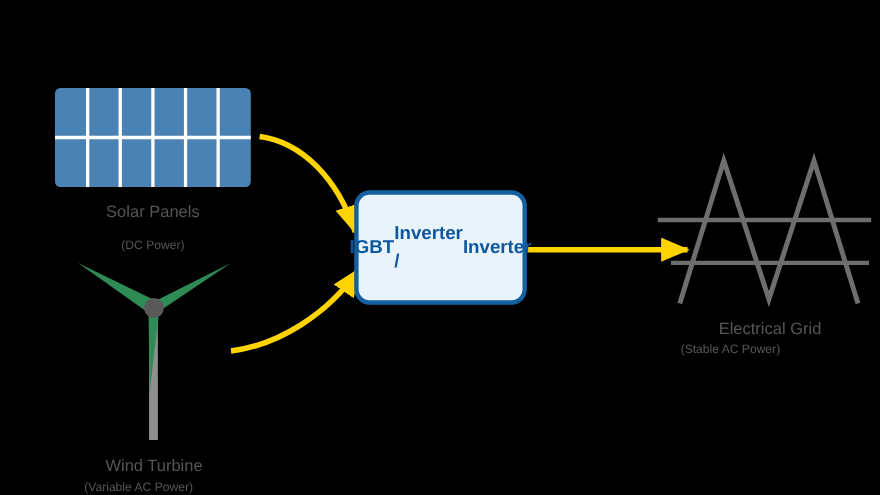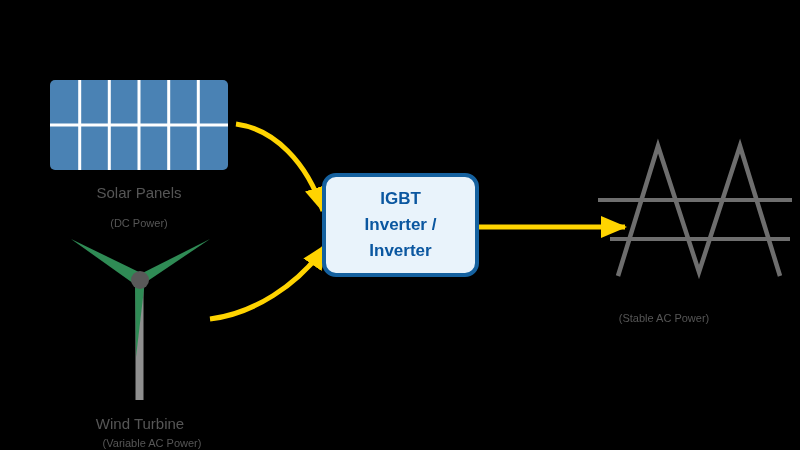--- a/index.html
+++ b/index.html
@@ -22,21 +22,21 @@
   .wave{stroke-width:4.5;stroke-linejoin:miter;}
   .hline{stroke-width:4;}
   
   .lbl{
     position:absolute;width:200px;text-align:center;
     color:var(--c-label);font-size:15px;line-height:16px;
   }
   .sub{font-size:11px;line-height:13px;}
   .inv-text{
     position:absolute;left:324px;top:175px;width:153px;height:100px;
-    display:flex;flex-direction:column;align-items:center;justify-content:center;
+    display:flex;flex-direction:row;align-items:center;justify-content:center;
     color:var(--c-box-text);font-weight:bold;font-size:17px;line-height:26px;
   }
 </style>
 </head>
 <body>
 
 <div class="stage">
 
   <svg width="800" height="450" viewBox="0 0 800 450">
     <defs>
@@ -73,23 +73,24 @@
       <line class="grid-stroke hline" x1="598" y1="200" x2="792" y2="200"></line>
       <line class="grid-stroke hline" x1="610" y1="239" x2="790" y2="239"></line>
       <polyline class="grid-stroke wave" points="618,276 658,146 699,272 740,146 780,276"></polyline>
     </g>
   </svg>
 
   <div class="lbl" style="left:39px;top:185px;">Solar Panels</div>
   <div class="lbl sub" style="left:39px;top:205px;margin-top:12px;">(DC Power)</div>
 
   <div class="lbl" style="left:40px;top:416px;">Wind Turbine</div>
-  <div class="lbl sub" style="left:52px;top:437px;">(Variable AC Power)</div>
+  <div class="lbl sub" style="left:26px;top:437px;">(Variable AC Power)</div>
 
   <div class="inv-text">
     <span>IGBT</span>
     <span>Inverter /</span>
     <span>Inverter</span>
   </div>
 
+  <div class="lbl" style="left:600px;top:292px;">Electrical Grid</div>
   <div class="lbl sub" style="left:564px;top:312px;">(Stable AC Power)</div>
 
 </div>
 
 </body></html>

